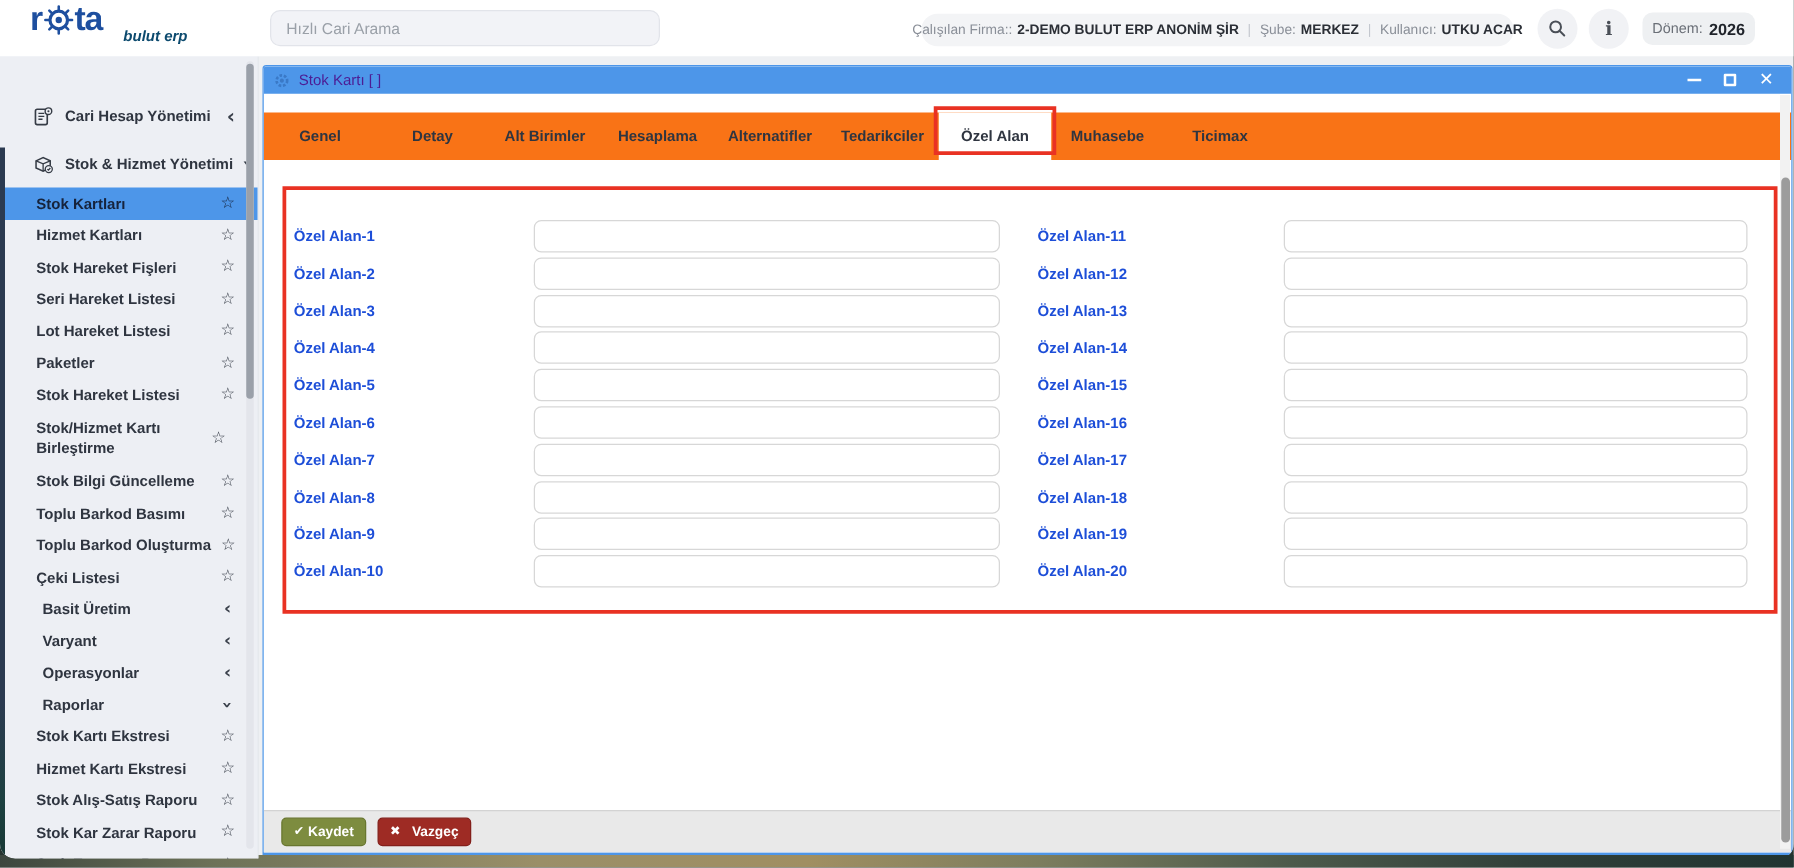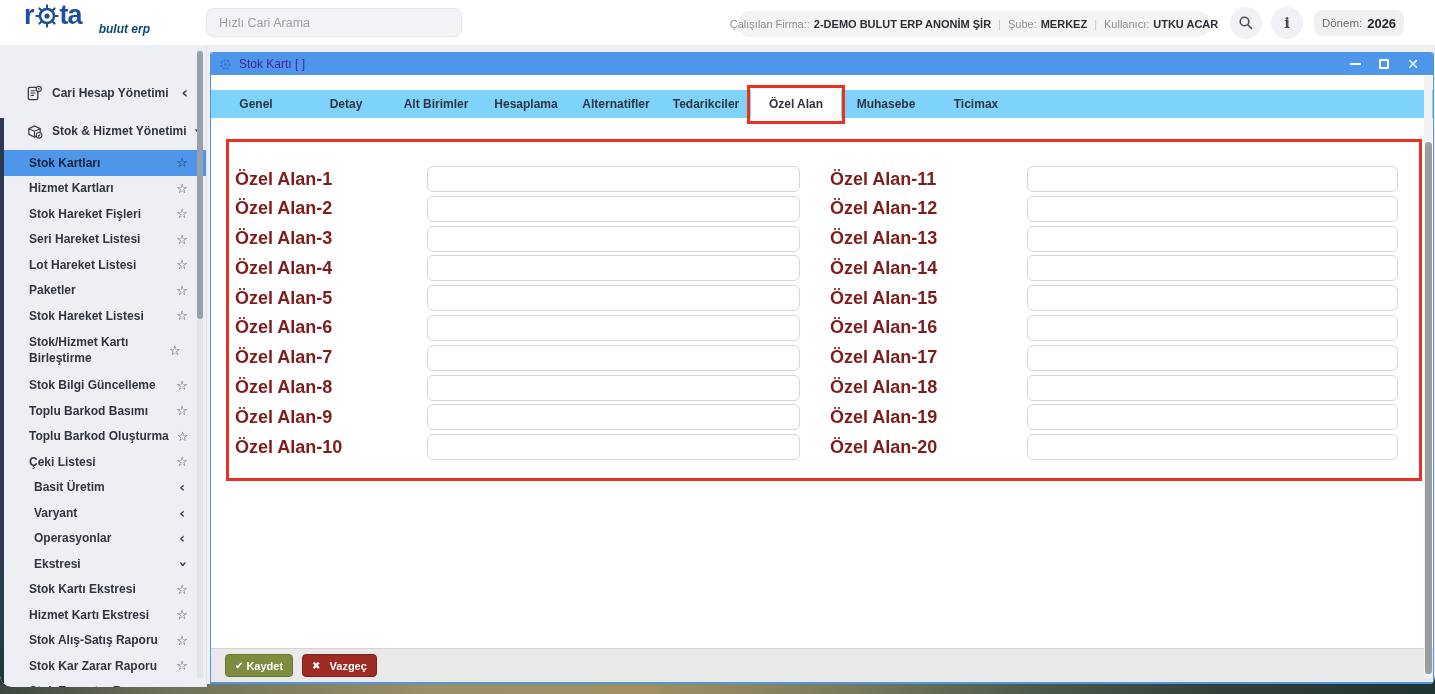--- a/index.html
+++ b/index.html
@@ -13,21 +13,21 @@
   .app { position:absolute; left:0; top:0; width:1435px; height:687px; background:#eef0f3;
     border-radius:0 0 12px 12px; overflow:hidden; }
 
   
   .header { position:absolute; left:0; top:0; width:1435px; height:45px; background:#ffffff; z-index:6; }
   .logo { position:absolute; left:24px; top:2px; width:130px; cursor:default; }
   .logo-row { display:flex; align-items:center; font-weight:bold; font-size:27px; letter-spacing:-1px; color:#1e4f9f; line-height:1; }
   .logo-row svg { margin:0 1px; }
   .logo-tag { font-size:12px; font-style:italic; font-weight:bold; color:#0c4a6e; text-align:right; margin-top:-7px; padding-right:4px; }
 
-  .quick-search { position:absolute; left:206px; top:8px; width:256px; height:29px;text-decoration:underline; }
+  .quick-search { position:absolute; left:216px; top:8px; width:312px; height:29px;text-decoration:underline; }
   .quick-search input { width:100%; height:100%; background:#f2f3f7; border:1px solid #e2e4ea; border-radius:8px;
     padding:0 12px; font-size:12.5px; color:#555; font-family:"Liberation Sans",sans-serif; outline:none; }
   .quick-search input::placeholder { color:#9aa0a8; }
 
   .firm-pill { position:absolute; left:737px; top:11px; width:474px; height:26px; background:#f3f4f6; border-radius:13px;
     display:flex; align-items:center; justify-content:center; gap:4px; font-size:11px; color:#8a8f98; white-space:nowrap; }
   .firm-pill b { color:#2b2f36; font-weight:bold; }
   .firm-pill .sep { color:#c3c7ce; padding:0 3px; }
 
   .circle-btn { position:absolute; top:7px; width:32px; height:32px; border-radius:50%; background:#f1f2f5;
@@ -70,32 +70,32 @@
     border:1px solid #4d96e9; border-bottom-width:2px; border-radius:3px 3px 0 0; overflow:hidden;
     display:flex; flex-direction:column; z-index:5; }
   .titlebar { height:22px; flex:0 0 auto; background:#4d96e9; display:flex; align-items:center; padding-left:8px; }
   .titlebar .t-title { color:#4c1d95; font-size:12px; margin-left:7px; }
   .controls { margin-left:auto; margin-right:14px; display:flex; align-items:center; gap:18px; }
   .ctl { cursor:pointer; display:flex; align-items:center; justify-content:center; }
   .ctl-min i { display:block; width:11px; height:2px; background:#fff; }
   .ctl-max i { display:block; width:10px; height:10px; border:2px solid #fff; border-radius:1px; }
   .ctl-close { color:#fff; font-size:14px; line-height:1; font-family:"DejaVu Sans",sans-serif; }
 
-  .tabstrip { height:28px; flex:0 0 auto; margin-top:15px; background:#7dd3fc; position:relative; display:flex;align-items:flex-end; }
+  .tabstrip { height:38px; flex:0 0 auto; margin-top:15px; background:#f97316; position:relative; display:flex;align-items:flex-end; }
   .tab { flex:0 0 90px; height:100%; display:flex; align-items:center; justify-content:center;
     color:#fff; font-size:11.5px; font-weight:bold; cursor:pointer; }
   .tab.active { background:#ffffff; color:#2d4164; }
   .tab-annotation { position:absolute; top:-5px; height:39px; width:98px; border:3px solid #e93223; pointer-events:none; z-index:3; }
 
   .content { flex:1 1 auto; position:relative; background:#fff; }
   .annotation-rect { position:absolute; left:15px; top:21px; width:1196px; height:342px; border:3px solid #e93223; }
   .fields { padding-top:24px; }
   .f-row { display:flex; align-items:center; height:26px; margin-bottom:3.8px; }
   .f-col { display:flex; align-items:center; }
-  .f-lab { font-size:18px; font-weight:600; color:#7f1d1d; }
+  .f-lab { font-size:12px; font-weight:600; color:#1d4ed8; }
   .f-col.left .f-lab { width:198px; padding-left:6px; }
   .f-col.left input { width:373px; }
   .f-col.right { margin-left:30px; }
   .f-col.right .f-lab { width:197px; }
   .f-col.right input { width:371px; }
   .f-col input { height:26px; border:1px solid #d7d7d7; border-radius:6px; background:#fff; outline:none;
     padding:0 8px; font-size:12px; color:#333; font-family:"Liberation Sans",sans-serif; }
 
   .footer { height:34px; flex:0 0 auto; background:#e9e9e9; border-top:1px solid #d3d3d3;
     display:flex; align-items:center; padding-left:14px; gap:9px; }
@@ -238,21 +238,21 @@
   </div>
         <div class="nav-sub">
     <span class="lab">Varyant</span>
     <span class="chev">‹</span>
   </div>
         <div class="nav-sub">
     <span class="lab">Operasyonlar</span>
     <span class="chev">‹</span>
   </div>
         <div class="nav-sub">
-    <span class="lab">Ekstresi</span>
+    <span class="lab">Raporlar</span>
     <span class="chev down">‹</span>
   </div>
         <div class="nav-item">
     <span class="lab">Stok Kartı Ekstresi</span>
     <span class="star">☆</span>
   </div>
         <div class="nav-item">
     <span class="lab">Hizmet Kartı Ekstresi</span>
     <span class="star">☆</span>
   </div>

